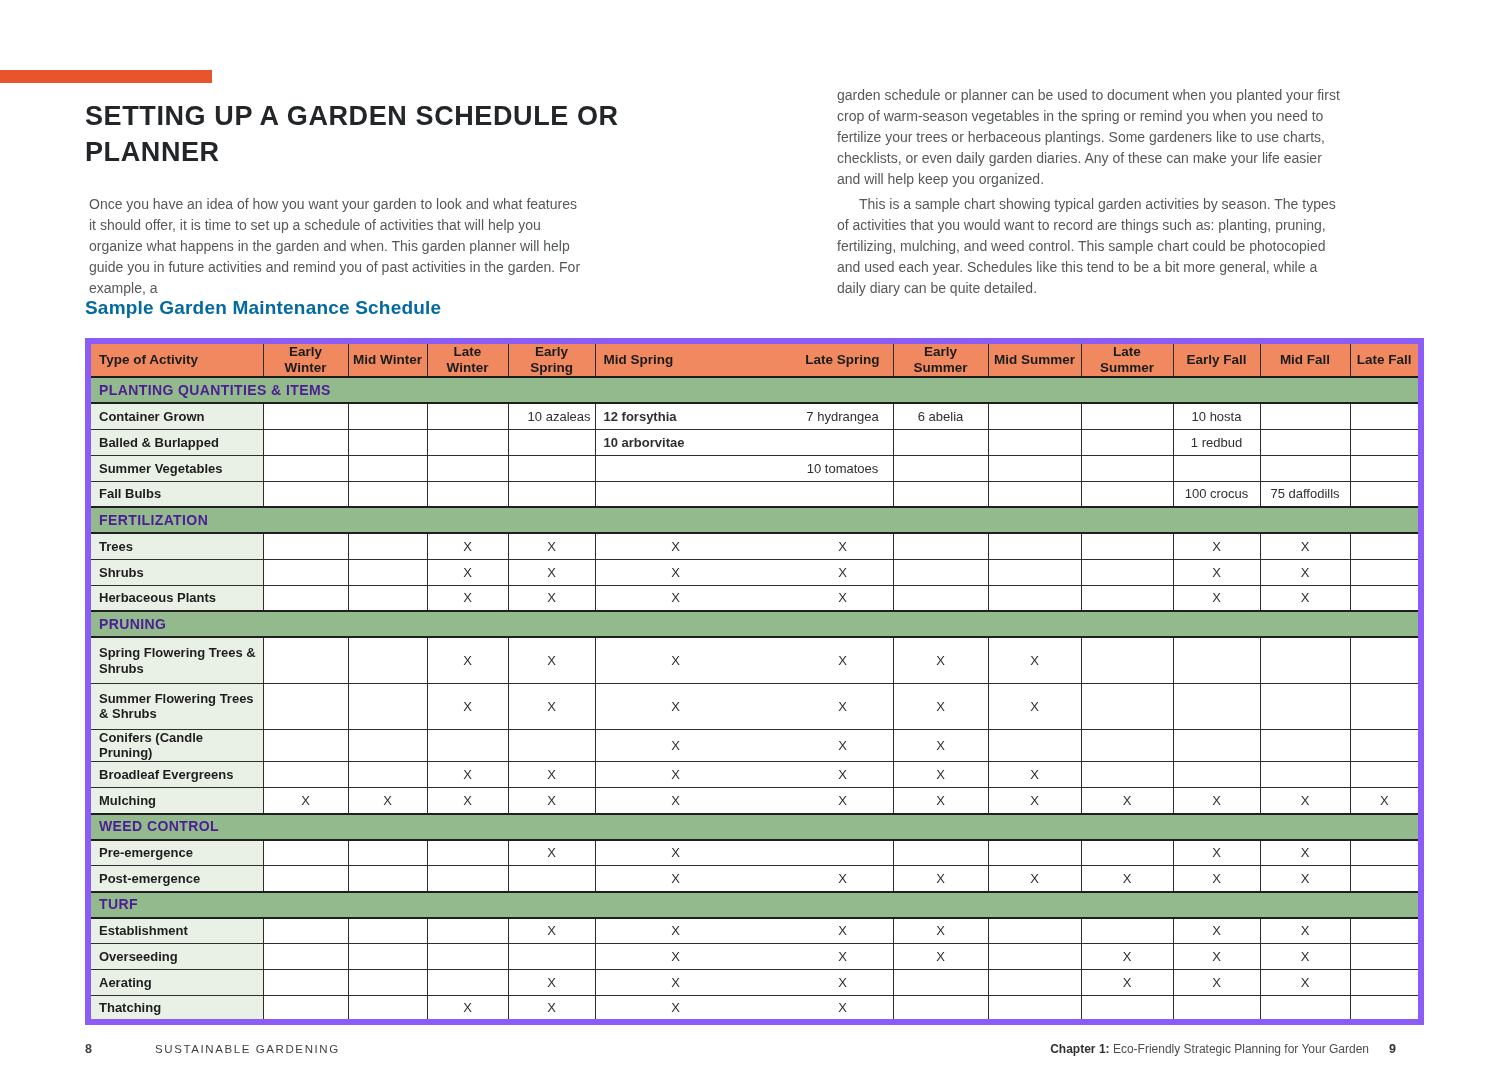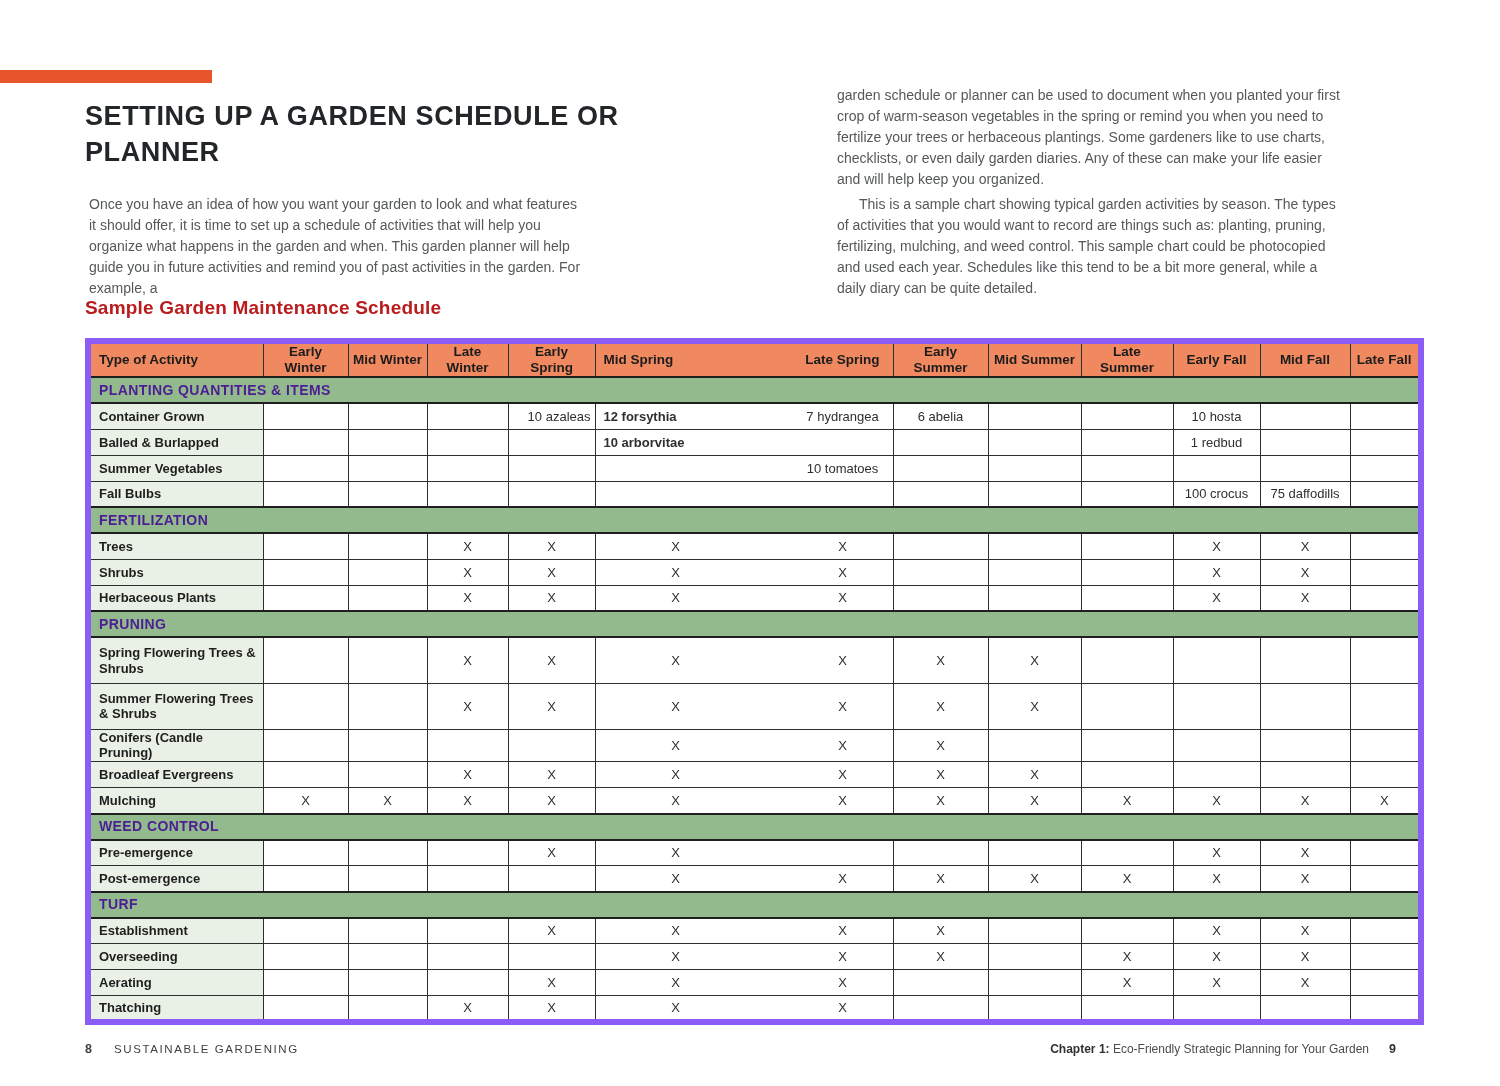--- a/index.html
+++ b/index.html
@@ -16,21 +16,21 @@
   h1.page-title{
     position:absolute;left:85px;top:99px;width:545px;margin:0;
     font-size:27px;line-height:1.32;letter-spacing:.6px;color:var(--ink);font-weight:bold;
   }
   .left-col{position:absolute;left:85px;top:190px;width:505px;}
   .right-col{position:absolute;left:833px;top:81px;width:518px;}
   p.body-text{margin:4px;font-size:14px;line-height:1.5;color:var(--body-text);}
   p.indent{text-indent:22px;}
   h2.table-title{
     position:absolute;left:85px;top:297px;margin:0;
-    font-size:19px;font-weight:bold;color:#b91c1c;letter-spacing:.2px;
+    font-size:19px;font-weight:bold;color:#0369a1;letter-spacing:.2px;
   }
   .sched-wrap{position:absolute;left:85px;top:338px;}
   table.sched{border-collapse:collapse;table-layout:fixed;width:1333px;border:6px solid #8b5cf6;}
   .sched th,.sched td{
     border:1px solid var(--grid);height:26px;padding:0 4px;overflow:hidden;
     font-size:13px;color:#2f2f2f;line-height:1.2;
   }
   .sched thead th{
     background:var(--header-bg);font-weight:bold;font-size:13.5px;color:#1c1c1c;
     text-align:center;height:30px;border-bottom:2px solid #1f1f1f;
@@ -49,21 +49,21 @@
   td.data{text-align:center;}
   
   .mcell{display:flex;align-items:center;width:100%;}
   .mcell .ml{width:152px;text-align:center;}
   .mcell .mr{width:92px;margin-left:auto;text-align:center;}
   .mcell.textual .ml{width:auto;text-align:right;padding-left:4px;font-weight:bold;}
   .sched thead .mcell .ml{text-align:left;padding-left:4px;width:auto;}
   
   .footer-left{position:absolute;left:85px;top:1042px;font-size:11.5px;color:#3d3f41;}
   .footer-left .pgnum{font-weight:bold;font-size:12.5px;margin-right:22px;letter-spacing:0;}
-  .footer-left .booktitle{letter-spacing:1.6px;}
+  .footer-left .booktitle{letter-spacing:1.6px;margin-left:41px;}
   .footer-right{position:absolute;right:104px;top:1042px;font-size:12px;color:#4a4c4e;}
   .footer-right .chapter-label{font-weight:bold;color:#2f3133;}
   .footer-right .pgnum{font-weight:bold;font-size:12.5px;margin-left:20px;color:#2f3133;}
 </style>
 </head>
 <body>
 
 <div class="accent-bar"></div>
 
 <h1 class="page-title">SETTING UP A GARDEN SCHEDULE OR PLANNER</h1>

